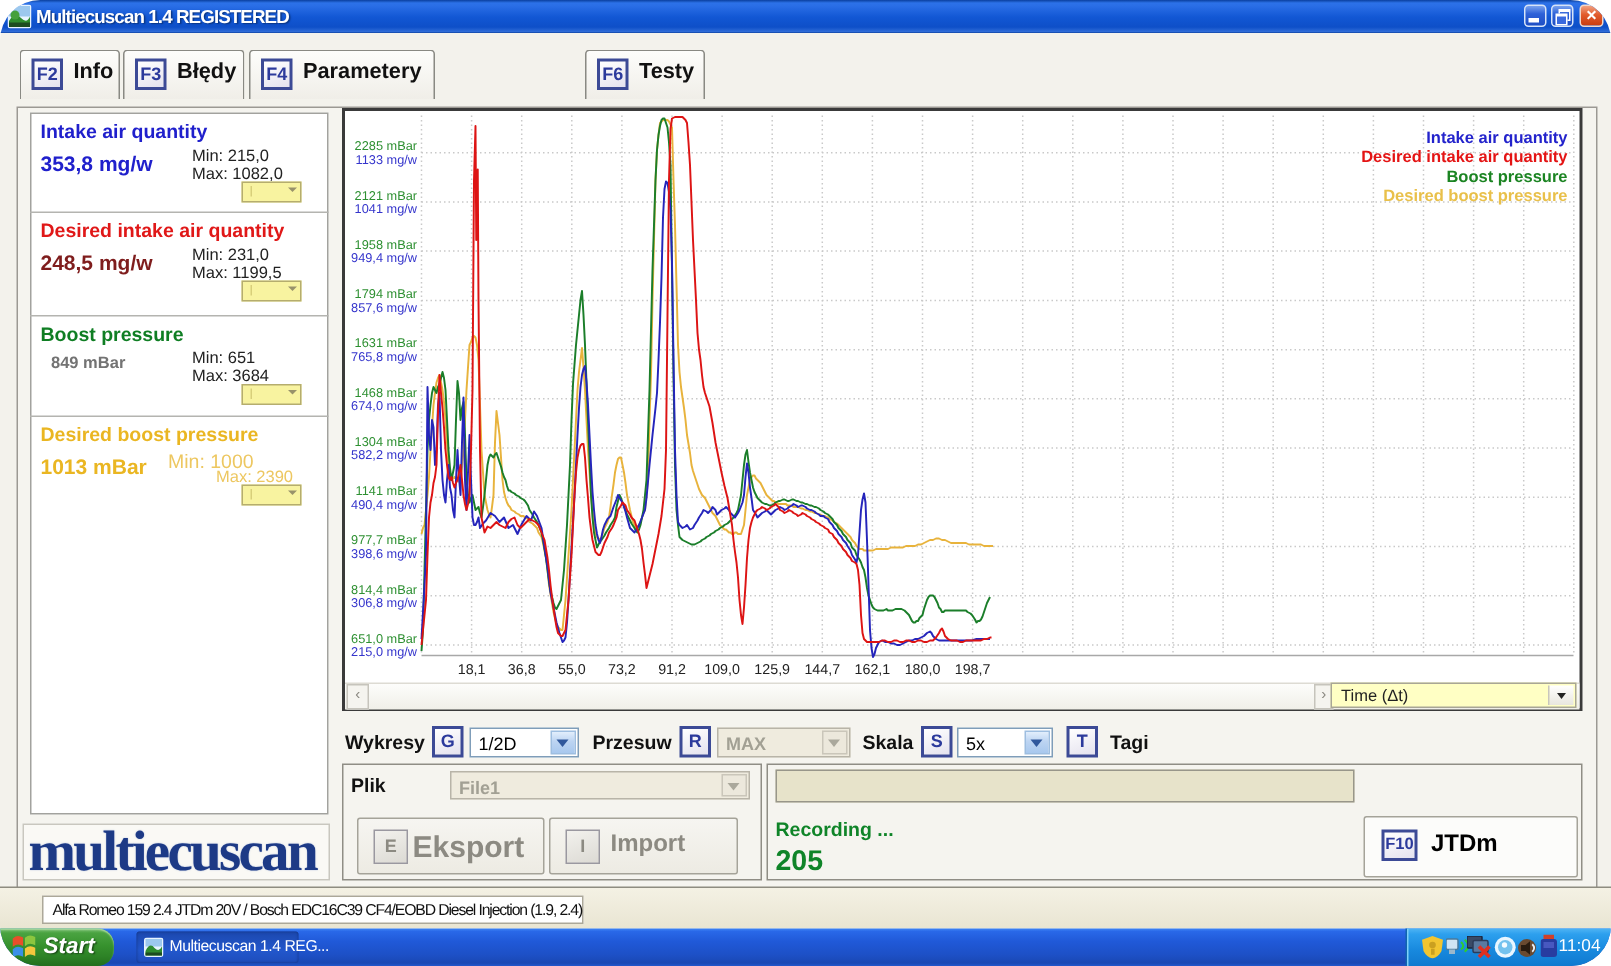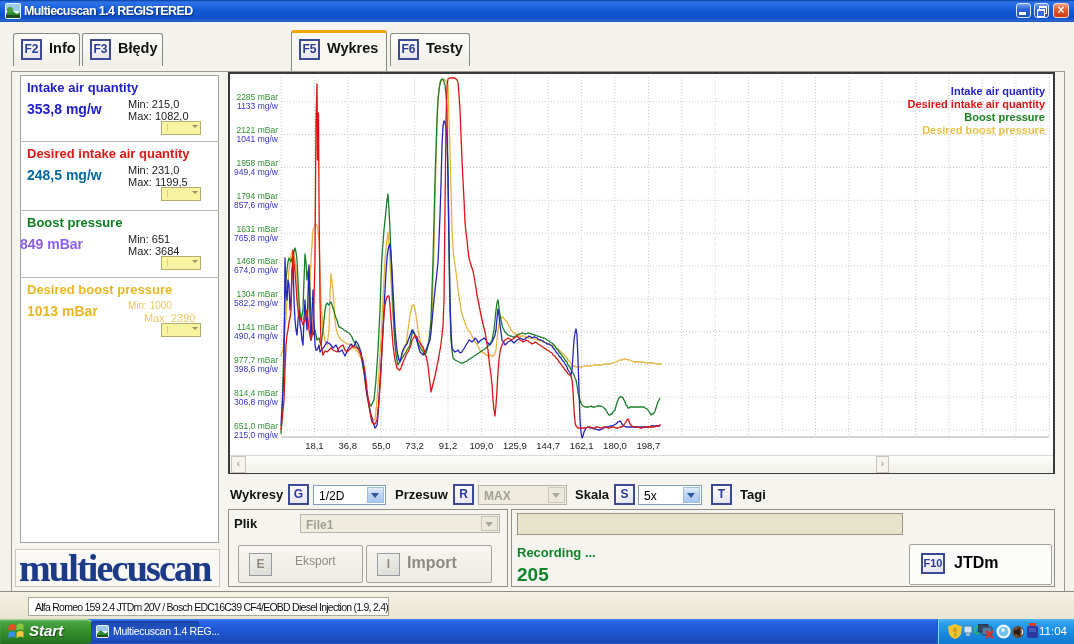--- a/index.html
+++ b/index.html
@@ -1,15 +1,15 @@
 <!DOCTYPE html>
 <html><head><meta charset="utf-8"><style>
 html,body{margin:0;padding:0}
 #scr{position:relative;width:1074px;height:644px;background:#f3f2ec;overflow:hidden;
- font-family:"Liberation Sans",sans-serif;}
+ font-family:"Liberation Sans",sans-serif;border-radius:27px;}
 .b{position:absolute;font-weight:bold}
 .gv{stroke:#c9c9c9;stroke-width:1;stroke-dasharray:1 2}
 .pl{fill:none;stroke-width:1.3;stroke-linejoin:round}
 .ymb{font:8.5px "Liberation Sans",sans-serif;fill:#2e9032;text-anchor:end}
 .ymg{font:8.5px "Liberation Sans",sans-serif;fill:#3535cc;text-anchor:end}
 .xlb{font:9.5px "Liberation Sans",sans-serif;fill:#222;text-anchor:middle}
 .lg{font:bold 11px "Liberation Sans",sans-serif;text-anchor:end}
 .fkey{position:absolute;width:21px;height:21px;border:2px solid #3c4a96;background:linear-gradient(160deg,#ffffff,#e4e2ee);
  color:#2c3a9c;font-weight:bold;font-size:12px;text-align:center;line-height:17px;box-sizing:border-box}
 .tab{position:absolute;top:33px;height:33px;background:linear-gradient(180deg,#fdfdfb,#f0eee8);
@@ -58,60 +58,60 @@
 
 <div style="position:absolute;left:11px;top:71px;width:1052px;height:520px;border:1px solid #9b9993;background:#f5f4ef"></div>
 <div class="tab" style="left:13px;width:67px">
       <span class="fkey">F2</span>
       <span class="tlab">Info</span>
     </div>
 <div class="tab" style="left:82px;width:81px">
       <span class="fkey">F3</span>
       <span class="tlab">Błędy</span>
     </div>
-<div class="tab" style="left:291px;top:30px;width:96px;height:41px;background:#f7f6f1;border-top:3px solid #efa300">
- <span class="fkey" style="top:6px">F5</span>
-      <span class="tlab" style="top:7px">Wykres</span>
+<div class="tab" style="left:166px;width:124px">
+      <span class="fkey">F4</span>
+      <span class="tlab">Parametery</span>
     </div>
 <div class="tab" style="left:390px;width:80px">
       <span class="fkey">F6</span>
       <span class="tlab">Testy</span>
     </div>
 
 <div style="position:absolute;left:20px;top:75px;width:199px;height:468px;background:#fff;border:1px solid #a2a29e;box-sizing:border-box"></div>
 <div class="b" style="left:27px;top:80px;font-size:13px;color:#2020cc">Intake air quantity</div>
     <div class="b" style="left:27px;top:101px;font-size:14px;color:#2020cc">353,8 mg/w</div>
     <div style="position:absolute;left:128px;top:98px;font-size:11px;color:#222">Min: 215,0</div>
     <div style="position:absolute;left:128px;top:110px;font-size:11px;color:#222">Max: 1082,0</div>
     <div style="position:absolute;left:161px;top:121px;width:38px;height:12px;background:#f8f3a0;border:1px solid #b5ad6e">
       <span style="position:absolute;left:5px;top:2px;width:1px;height:7px;background:#d8cf7a"></span>
       <span style="position:absolute;right:2px;top:3px;width:0;height:0;border-left:3px solid transparent;border-right:3px solid transparent;border-top:3.5px solid #98926a"></span>
     </div>
     <div style="position:absolute;left:20px;right:855px;top:141px;width:199px;height:1px;background:#b4b4b0"></div>
     <div class="b" style="left:27px;top:146px;font-size:13px;color:#e01818">Desired intake air quantity</div>
-    <div class="b" style="left:27px;top:167px;font-size:14px;color:#0369a1">248,5 mg/w</div>
+    <div class="b" style="left:27px;top:167px;font-size:14px;color:#7f1d1d">248,5 mg/w</div>
     <div style="position:absolute;left:128px;top:164px;font-size:11px;color:#222">Min: 231,0</div>
     <div style="position:absolute;left:128px;top:176px;font-size:11px;color:#222">Max: 1199,5</div>
     <div style="position:absolute;left:161px;top:187px;width:38px;height:12px;background:#f8f3a0;border:1px solid #b5ad6e">
       <span style="position:absolute;left:5px;top:2px;width:1px;height:7px;background:#d8cf7a"></span>
       <span style="position:absolute;right:2px;top:3px;width:0;height:0;border-left:3px solid transparent;border-right:3px solid transparent;border-top:3.5px solid #98926a"></span>
     </div>
     <div style="position:absolute;left:20px;right:855px;top:210px;width:199px;height:1px;background:#b4b4b0"></div>
     <div class="b" style="left:27px;top:215px;font-size:13px;color:#0f7e23">Boost pressure</div>
-    <div class="b" style="left:20px;top:236px;font-size:14px;color:#8b5cf6">849 mBar</div>
+    <div class="b" style="left:34px;top:236px;font-size:11px;color:#737373">849 mBar</div>
     <div style="position:absolute;left:128px;top:233px;font-size:11px;color:#222">Min: 651</div>
     <div style="position:absolute;left:128px;top:245px;font-size:11px;color:#222">Max: 3684</div>
     <div style="position:absolute;left:161px;top:256px;width:38px;height:12px;background:#f8f3a0;border:1px solid #b5ad6e">
       <span style="position:absolute;left:5px;top:2px;width:1px;height:7px;background:#d8cf7a"></span>
       <span style="position:absolute;right:2px;top:3px;width:0;height:0;border-left:3px solid transparent;border-right:3px solid transparent;border-top:3.5px solid #98926a"></span>
     </div>
     <div style="position:absolute;left:20px;right:855px;top:277px;width:199px;height:1px;background:#b4b4b0"></div>
     <div class="b" style="left:27px;top:282px;font-size:13px;color:#eab622">Desired boost pressure</div>
     <div class="b" style="left:27px;top:303px;font-size:14px;color:#eab622">1013 mBar</div>
-    <div style="position:absolute;left:128px;top:300px;font-size:10px;color:#edc760">Min: 1000</div>
+    <div style="position:absolute;left:112px;top:300px;font-size:13px;color:#edc760">Min: 1000</div>
     <div style="position:absolute;left:144px;top:312px;font-size:11px;color:#edc760">Max: 2390</div>
     <div style="position:absolute;left:161px;top:323px;width:38px;height:12px;background:#f8f3a0;border:1px solid #b5ad6e">
       <span style="position:absolute;left:5px;top:2px;width:1px;height:7px;background:#d8cf7a"></span>
       <span style="position:absolute;right:2px;top:3px;width:0;height:0;border-left:3px solid transparent;border-right:3px solid transparent;border-top:3.5px solid #98926a"></span>
     </div>
 
 <div style="position:absolute;left:228px;top:72px;width:827px;height:402px;border:2px solid #3a3a3a;background:#fff;box-sizing:border-box">
  <div style="position:relative;width:823px;height:398px">
  <svg width="821" height="381" style="position:absolute;left:0;top:0">
           <g>
@@ -192,20 +192,25 @@
           <polyline class="pl" stroke="#e8b33c" points="51,282 52,278 53,276 54,266 55,256 56,244 57,226 58,211 59,196 60,188 61,181 62,178 63,176 64,181 65,186 66,194 67,206 68,221 69,236 70,241 71,246 72,245 73,244 74,245 75,246 76,247 77,248 78,238 79,226 80,206 81,186 82,171 83,156 84,154 85,151 86,150 87,151 88,156 89,166 90,196 91,226 92,241 93,256 94,261 95,266 96,269 97,271 98,264 99,256 100,221 101,200 102,208 103,216 104,231 105,246 106,254 107,258 108,261 109,263 110,264 111,266 113,267 114,268 116,269 117,270 119,270 120,271 122,272 123,274 125,275 126,276 128,278 129,281 131,284 132,288 134,298 135,306 136,316 137,322 138,328 139,334 140,338 141,342 142,344 143,345 144,346 145,346 146,336 147,326 148,311 149,296 150,281 151,266 152,246 153,226 154,206 155,186 156,174 157,166 158,158 159,171 160,186 161,206 162,226 163,241 164,256 165,266 166,276 167,281 168,284 169,285 170,286 171,284 172,281 173,278 174,276 175,274 176,271 177,264 178,256 179,249 180,241 181,236 182,232 183,231 184,231 185,236 186,241 187,248 188,256 189,261 190,266 191,270 192,274 193,276 194,278 195,277 196,276 197,274 198,271 199,268 200,266 201,256 202,246 203,206 204,176 205,126 206,86 207,46 208,26 209,16 210,8 211,7 212,6 213,6 214,6 215,6 216,7 217,9 218,11 219,46 220,76 221,116 222,156 223,174 224,184 225,191 226,198 227,206 228,216 229,222 230,228 231,236 232,240 233,243 234,246 235,249 236,252 237,254 238,256 239,257 240,258 241,260 242,262 243,264 244,266 245,268 246,269 247,270 248,272 249,274 250,276 251,277 252,278 253,279 254,279 255,280 256,281 257,281 258,282 259,282 260,281 261,281 262,282 263,282 264,282 265,279 266,276 267,266 268,256 269,251 270,246 271,244 272,243 273,243 274,245 275,246 276,247 277,248 278,250 279,252 280,254 281,256 282,257 283,258 284,259 285,260 286,260 287,261 288,261 289,262 290,262 291,262 292,262 293,262 294,262 295,263 296,263 298,263 299,264 301,264 302,264 304,265 305,265 307,266 308,266 310,267 311,267 313,268 314,268 316,269 317,269 319,270 320,270 322,271 323,272 325,273 326,274 328,275 329,276 331,278 332,279 334,281 335,282 337,284 338,286 340,288 341,290 342,291 343,292 344,292 345,292 346,293 347,293 348,293 350,293 352,293 354,292 356,292 358,292 360,292 362,292 364,291 366,291 368,291 370,291 372,291 374,290 376,290 378,290 380,290 382,289 384,289 386,288 388,287 390,286 392,286 394,285 396,285 398,286 400,286 402,287 404,288 406,288 408,288 410,288 412,288 414,288 416,289 418,289 420,289 422,289 424,289 426,290 428,290 430,290 432,290"></polyline>
           <polyline class="pl" stroke="#1b7e2a" points="51,360 52,346 53,306 54,266 55,226 56,206 57,196 58,188 59,184 60,186 61,188 62,184 63,182 64,178 65,174 66,178 67,186 68,206 69,226 70,238 71,246 72,241 73,236 74,206 75,180 76,188 77,206 78,198 79,194 80,216 81,246 82,256 83,261 84,258 85,256 86,261 87,266 88,265 89,264 90,268 91,271 92,264 93,256 94,246 95,236 96,231 97,229 98,230 99,231 100,229 101,228 102,231 103,234 104,237 105,241 106,244 107,246 108,250 109,253 110,253 111,254 113,255 114,256 116,257 117,258 119,259 120,260 122,263 123,266 125,269 126,271 128,274 129,276 131,281 132,286 134,298 135,306 136,314 137,320 138,324 139,328 140,331 141,332 142,330 143,328 144,326 145,316 146,306 147,291 148,276 149,256 150,236 151,206 152,182 153,169 154,156 155,146 156,136 157,126 158,120 159,136 160,156 161,181 162,206 163,231 164,256 165,271 166,281 167,286 168,291 169,289 170,287 171,286 173,283 174,281 176,278 177,276 179,273 180,271 181,264 182,260 183,256 184,258 185,261 187,266 188,269 190,273 191,275 193,278 194,280 195,281 196,279 197,276 198,271 199,266 200,256 201,246 202,216 203,186 204,146 205,106 206,76 207,46 208,26 209,16 210,10 211,6 212,5 213,5 214,8 215,11 216,21 217,36 218,106 219,176 220,236 221,266 222,276 223,284 224,285 225,286 227,287 229,288 231,289 233,289 235,288 237,287 238,286 240,285 241,284 243,283 244,282 246,281 247,280 249,279 250,278 252,277 253,276 255,275 256,274 258,272 259,271 261,268 262,266 263,261 264,256 265,246 266,236 267,229 268,226 269,234 270,241 271,246 272,251 273,254 274,256 275,258 277,260 278,261 280,262 281,262 283,263 284,263 286,262 287,261 289,260 290,260 292,259 293,259 295,260 296,260 298,259 299,259 301,260 302,260 304,261 305,261 307,262 308,262 310,263 311,263 313,264 314,264 316,265 317,266 319,267 320,268 322,269 323,270 325,272 326,274 328,276 329,278 331,280 332,282 334,284 335,286 337,288 338,291 340,293 341,296 343,299 344,301 345,304 346,306 347,311 348,318 349,323 350,326 351,329 352,331 353,332 355,333 356,333 358,333 359,333 361,332 362,333 364,333 365,333 367,332 368,332 370,332 371,332 373,333 374,334 376,336 377,338 378,340 379,341 380,341 381,340 382,340 383,338 384,337 385,336 386,332 387,329 388,326 389,324 390,323 391,323 392,323 393,324 394,326 395,328 396,331 397,332 398,334 399,334 400,333 402,333 404,333 406,333 408,333 410,333 412,333 414,333 415,334 417,335 418,336 420,339 421,341 422,340 423,340 424,339 425,337 426,334 427,331 428,328 429,326 430,324"></polyline>
           <polyline class="pl" stroke="#2525bb" points="51,352 53,316 54,296 55,184 56,216 57,226 58,206 59,211 60,236 61,226 62,196 63,188 64,226 65,246 66,256 67,261 68,246 69,236 70,251 71,256 72,266 73,271 74,246 75,226 76,244 77,256 78,221 79,191 80,246 81,266 82,241 83,216 84,246 85,271 86,276 87,276 88,274 89,271 90,278 92,275 94,273 97,268 100,270 103,274 106,271 109,278 112,276 115,282 118,275 121,270 124,273 126,267 128,270 131,278 133,291 135,304 137,321 139,331 141,341 143,348 145,354 146,353 147,351 148,341 149,326 150,308 151,291 152,274 153,256 154,236 155,216 156,198 157,184 158,176 159,172 160,170 161,181 162,196 163,216 164,236 165,254 166,266 167,276 168,282 169,286 170,288 171,284 172,279 173,276 175,272 177,270 179,264 181,259 182,256 183,258 185,261 187,267 188,271 190,278 192,280 193,281 195,278 196,276 198,271 200,266 201,258 203,236 205,216 207,198 208,188 209,166 210,141 211,111 212,71 213,52 214,47 215,48 216,54 217,66 218,101 219,166 220,226 221,256 222,274 223,276 225,278 227,277 228,276 230,279 232,278 233,276 235,273 236,271 238,268 239,266 241,267 242,268 244,266 245,264 247,266 248,269 250,267 251,266 253,265 254,264 256,266 257,268 259,270 260,271 262,268 263,266 265,261 266,256 267,244 268,235 269,241 270,251 271,258 272,266 274,269 275,271 277,269 278,268 280,267 281,266 283,268 284,269 286,267 287,266 289,265 290,264 292,265 293,266 295,265 296,264 298,263 299,262 301,263 302,264 304,263 305,263 307,264 308,265 310,266 311,266 313,267 314,268 316,269 317,270 319,270 320,271 322,272 323,274 325,276 326,278 328,280 329,282 331,284 332,286 334,288 335,290 337,293 338,296 340,299 341,301 342,296 343,281 344,266 345,259 346,255 347,261 348,286 349,316 350,346 351,358 352,364 353,362 354,358 355,356 356,354 358,353 360,354 362,354 364,355 366,355 368,356 370,356 372,355 374,354 376,353 378,353 380,352 382,352 384,351 386,350 388,348 390,347 391,348 392,350 394,352 396,353 398,353 400,353 403,353 406,353 409,353 412,353 415,353 418,353 421,352 424,352 427,352 430,352"></polyline>
           <polyline class="pl" stroke="#dd1414" points="51,356 53,336 54,326 55,296 56,271 57,261 58,256 59,248 60,244 61,236 62,201 63,176 64,188 65,198 66,211 67,226 68,236 69,244 70,246 71,244 72,248 73,251 74,248 75,246 76,241 77,236 78,246 79,256 80,262 81,266 82,262 83,256 84,226 85,186 86,46 87,10 87.5,86 88,56 88.5,39 89,126 90,226 91,271 92,276 93,281 95,277 97,278 99,276 101,274 103,276 105,277 107,278 109,274 111,272 113,271 115,276 117,278 119,276 121,274 123,272 125,273 127,274 129,276 131,281 133,286 135,298 136,306 137,316 138,324 139,331 140,338 141,344 142,348 143,349 144,350 145,350 146,348 147,346 148,336 149,326 150,311 151,296 152,276 153,256 154,241 155,231 156,226 157,223 158,222 159,222 160,231 161,246 162,258 163,271 164,279 165,286 166,290 167,294 168,295 169,296 170,296 171,294 172,291 173,288 175,284 176,281 178,278 179,276 181,271 182,266 184,263 185,261 187,263 188,266 190,269 191,271 193,273 194,276 195,279 196,282 197,286 198,292 199,301 200,309 201,318 202,314 203,310 205,302 207,292 209,282 211,270 213,252 214,226 215,136 216,46 217,12 218,5 220,4 222,4 224,4 225,4 226,5 227,6 228,8 229,21 230,36 231,61 232,86 233,106 234,126 235,148 236,159 237,166 238,176 239,184 240,188 241,191 242,194 243,197 245,208 247,221 249,231 251,241 253,250 255,258 256,264 258,276 259,286 260,294 261,301 262,311 263,326 264,336 265,342 266,331 267,316 268,298 269,286 270,278 271,274 272,271 273,269 274,267 275,266 277,265 278,264 280,265 281,266 283,265 284,264 286,263 287,262 289,264 290,266 292,267 293,268 295,267 296,266 298,267 299,268 301,269 302,270 304,269 305,268 307,269 308,270 310,271 311,272 313,273 314,274 316,275 317,276 319,277 320,278 322,279 323,281 325,282 326,284 328,286 329,288 331,290 332,292 334,294 335,296 337,298 338,300 340,301 341,302 342,306 343,316 344,336 345,348 346,352 347,353 348,354 350,354 352,354 354,354 356,354 358,353 360,353 362,354 364,354 366,353 368,353 370,354 372,354 374,353 376,353 378,354 380,354 382,353 384,353 386,354 388,354 390,353 392,353 394,351 396,348 397,346 398,345 399,347 400,350 402,352 404,353 406,353 408,353 410,354 412,354 414,353 416,353 418,353 420,353 422,353 424,353 426,352 428,352 430,351 431,351"></polyline>
         </svg>
  <div style="position:absolute;left:0;top:381px;width:823px;height:17px;background:linear-gradient(180deg,#fdfdfb,#f0efe8);border-top:1px solid #dddbd3"></div>
  <div style="position:absolute;left:1px;top:382px;width:13px;height:15px;background:#f5f4ef;border:1px solid #c6c4bc;
   color:#8a8880;font-size:10px;text-align:center;line-height:13px">‹</div>
  <div style="position:absolute;left:646px;top:382px;width:11px;height:15px;background:#f5f4ef;border:1px solid #c6c4bc;
   color:#8a8880;font-size:10px;text-align:center;line-height:13px">›</div>
+ <div style="position:absolute;left:657px;top:381px;width:164px;height:17px;background:#ffffc4;border:1px solid #a8a696;box-sizing:border-box">
+  <span style="position:absolute;left:6px;top:2px;font-size:11px;color:#222">Time (Δt)</span>
+  <span style="position:absolute;right:1px;top:1px;width:16px;height:13px;background:linear-gradient(180deg,#fff,#e8e6de);border-left:1px solid #c8c6be"></span>
+  <span style="position:absolute;right:6px;top:6px;border-left:3.5px solid transparent;border-right:3.5px solid transparent;border-top:4px solid #222"></span>
+ </div>
  </div>
 </div>
 
 <div class="b" style="left:230px;top:487px;font-size:13px;color:#111">Wykresy</div>
 <div class="fkey" style="left:288px;top:484px">G</div>
 <div class="cmb" style="left:313px;top:485px;width:73px">
       <span class="cmbtxt">1/2D</span>
       <span class="cmbarr"></span>
     </div>
 <div class="b" style="left:395px;top:487px;font-size:13px;color:#111">Przesuw</div>
@@ -225,21 +230,21 @@
 
 <div class="gb" style="left:228px;top:509px;width:278px;height:76px"></div>
 <div class="b" style="left:234px;top:516px;font-size:13px;color:#111">Plik</div>
 <div class="cmb cmbd" style="left:300px;top:514px;width:200px;height:19px">
       <span class="cmbtxt">File1</span>
       <span class="cmbarrd"></span>
     </div>
 <div class="btn" style="left:238px;top:545px;width:123px;height:36px">
  <span style="position:absolute;left:10px;top:7px;width:21px;height:21px;border:1px solid #9a98a0;background:linear-gradient(160deg,#f2f1ed,#dcdad4);
   color:#8c8a82;font-weight:bold;font-size:12px;text-align:center;line-height:20px">E</span>
- <span style="position:absolute;left:56px;top:8px;font-weight:normal;font-size:12px;color:#8c8a82">Eksport</span>
+ <span style="position:absolute;left:36px;top:8px;font-weight:bold;font-size:20px;color:#8c8a82">Eksport</span>
     </div>
 <div class="btn" style="left:366px;top:545px;width:124px;height:36px">
  <span style="position:absolute;left:10px;top:7px;width:21px;height:21px;border:1px solid #9a98a0;background:linear-gradient(160deg,#f2f1ed,#dcdad4);
   color:#8c8a82;font-weight:bold;font-size:12px;text-align:center;line-height:20px">I</span>
  <span style="position:absolute;left:40px;top:8px;font-weight:bold;font-size:16px;color:#8c8a82">Import</span>
     </div>
 
 <div class="gb" style="left:511px;top:509px;width:542px;height:76px"></div>
 <div style="position:absolute;left:517px;top:513px;width:386px;height:22px;background:#e7e3ca;border:1px solid #98968a;box-sizing:border-box"></div>
 <div class="b" style="left:517px;top:545px;font-size:13px;color:#0f8428">Recording ...</div>
@@ -253,21 +258,21 @@
 <div style="position:absolute;left:19px;top:546px;width:205px;font-family:'Liberation Serif',serif;font-weight:bold;
  font-size:38px;color:#1d3a86;letter-spacing:-1.8px;text-shadow:0 0 1px rgba(90,120,190,.55)">multiecuscan</div>
 
 <div style="position:absolute;left:0;top:591px;width:1074px;height:28px;background:linear-gradient(180deg,#f4f1e4,#e9e5d2);border-top:1px solid #8e8c80;box-sizing:border-box"></div>
 <div style="position:absolute;left:28px;top:597px;width:361px;height:19px;background:#fff;border:1px solid #aca899;box-sizing:border-box">
  <span style="position:absolute;left:6px;top:3px;font-size:10.5px;letter-spacing:-0.75px;color:#111;white-space:nowrap">Alfa Romeo 159 2.4 JTDm 20V / Bosch EDC16C39 CF4/EOBD Diesel Injection (1.9, 2.4)</span>
     </div>
 
 <div style="position:absolute;left:0;top:619px;width:1074px;height:25px;
  background:linear-gradient(180deg,#3f85f5 0%,#2968e8 8%,#2059d8 35%,#1d50c6 70%,#1a48b4 92%,#2257cc 100%)">
- <div style="position:absolute;left:0;top:0;width:96px;height:25px;border-radius:0 11px 11px 0;
+ <div style="position:absolute;left:0;top:0;width:76px;height:25px;border-radius:0 11px 11px 0;
   background:linear-gradient(180deg,#7cc072 0%,#4aa341 12%,#37922e 45%,#2d8226 75%,#236e1d 100%);
   box-shadow:inset 0 1px 1px #a8d8a0">
   <svg width="18" height="17" style="position:absolute;left:8px;top:4px">
    <path d="M0.5,2.6 q1.9,-1.6 3.6,-1.6 q1.7,0 3.3,1 l0,5.6 q-1.6,-1 -3.3,-1 q-1.7,0 -3.6,1.6 z" fill="#e84e2a"></path>
    <path d="M8.6,2.2 q1.9,-1.6 3.6,-1.6 q1.7,0 3.3,1 l0,5.6 q-1.6,-1 -3.3,-1 q-1.7,0 -3.6,1.6 z" fill="#8cc63f"></path>
    <path d="M0.5,9.8 q1.9,-1.6 3.6,-1.6 q1.7,0 3.3,1 l0,5.6 q-1.6,-1 -3.3,-1 q-1.7,0 -3.6,1.6 z" fill="#3a8fe8"></path>
    <path d="M8.6,9.4 q1.9,-1.6 3.6,-1.6 q1.7,0 3.3,1 l0,5.6 q-1.6,-1 -3.3,-1 q-1.7,0 -3.6,1.6 z" fill="#f4c63d"></path>
         </svg>
   <span style="position:absolute;left:29px;top:3px;font-weight:bold;font-style:italic;font-size:15px;color:#fff;
    text-shadow:1px 1px 1px #1c4c18">Start</span>

